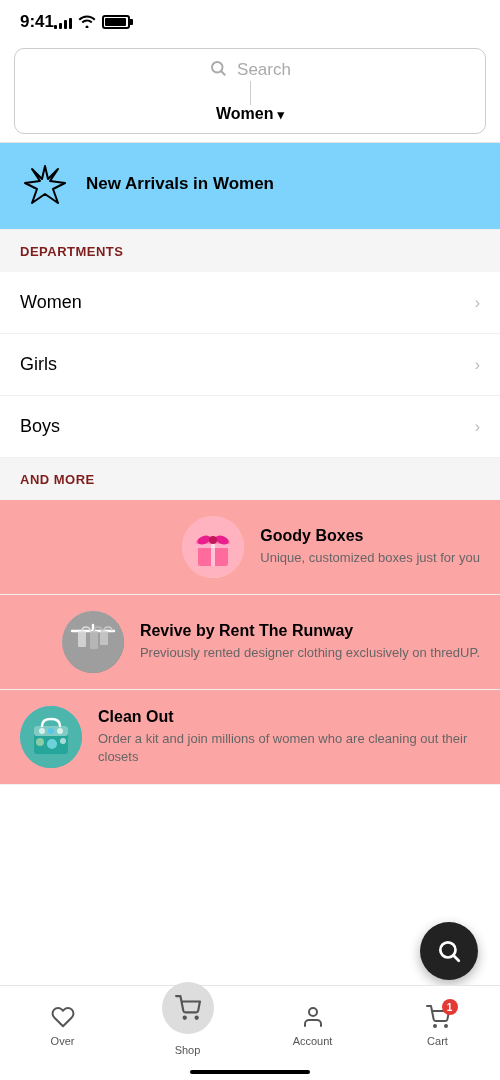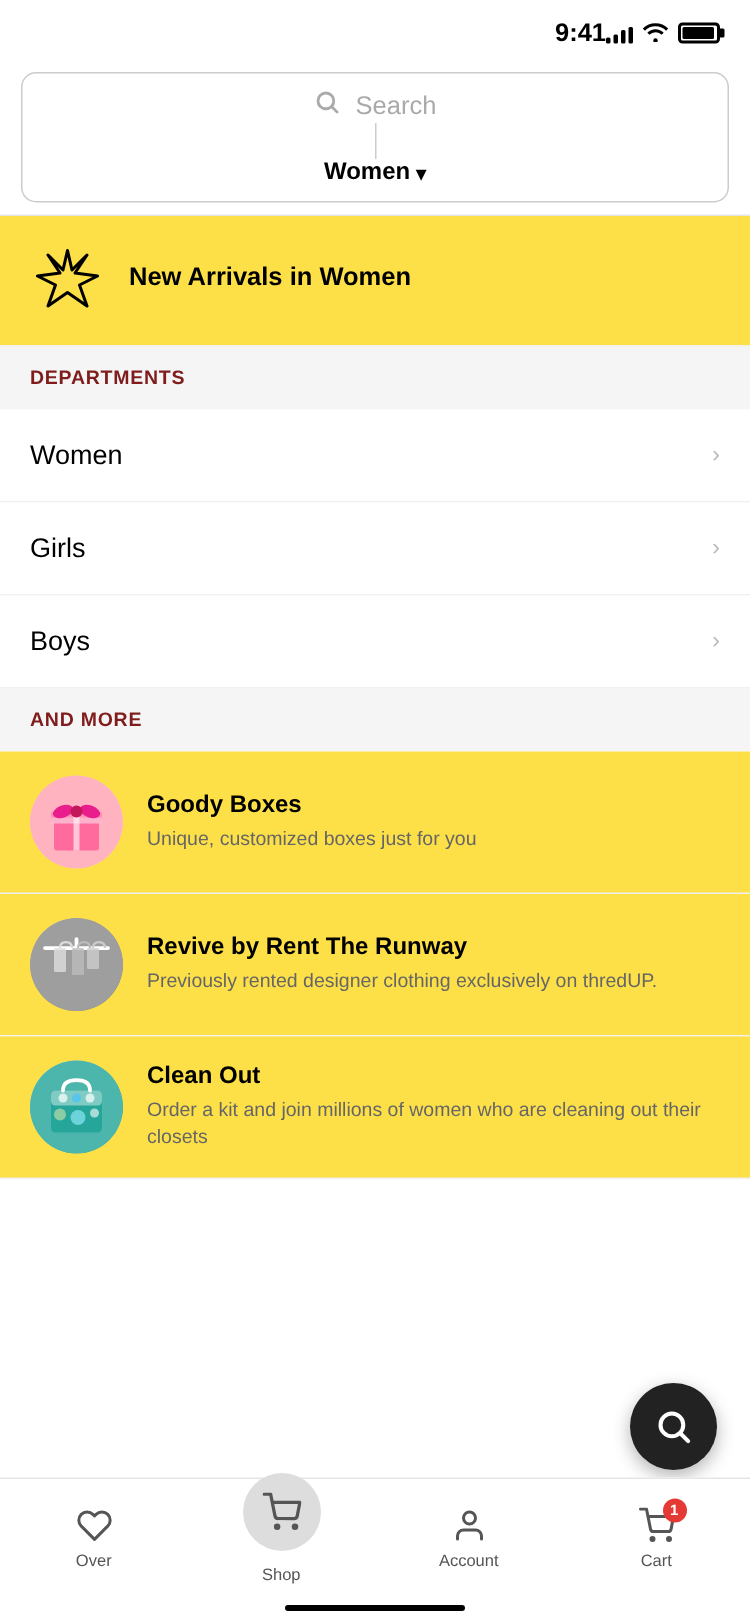--- a/index.html
+++ b/index.html
@@ -9,21 +9,21 @@
       min-height: 1080px;
       font-family: -apple-system, BlinkMacSystemFont, 'Helvetica Neue', sans-serif;
       background: #fff;
       position: relative;
       overflow-x: hidden;
     }
 
     
     .status-bar {
       display: flex;
-      justify-content: flex-end;
+      justify-content: flex-start;
       align-items: center;
       padding: 12px 20px 8px 20px;
       background: #fff;
     }
     .status-time {
       font-size: 17px;
       font-weight: 700;
       color: #000;
     }
     .status-icons {
@@ -119,21 +119,21 @@
     .chevron-down {
       font-size: 13px;
       color: #000;
     }
 
     
     .new-arrivals {
       display: flex;
       align-items: center;
       padding: 18px 20px;
-      background: #fde047;
+      background: #7dd3fc;
       border-bottom: 1px solid #f0f0f0;
       gap: 16px;
     }
     .star-icon {
       width: 50px;
       height: 50px;
       flex-shrink: 0;
     }
     .new-arrivals-text h2 {
       font-size: 17px;
@@ -177,23 +177,24 @@
       font-size: 16px;
       color: #bbb;
     }
 
     
     .more-item {
       display: flex;
       align-items: center;
       padding: 16px 20px;
       border-bottom: 1px solid #f0f0f0;
-      background: #fde047;
+      background: #fca5a5;
       gap: 16px;
       cursor: pointer;
+      justify-content: flex-end;
     }
     .more-item-img {
       width: 62px;
       height: 62px;
       border-radius: 50%;
       overflow: hidden;
       flex-shrink: 0;
     }
     .more-item-img svg {
       width: 100%;

